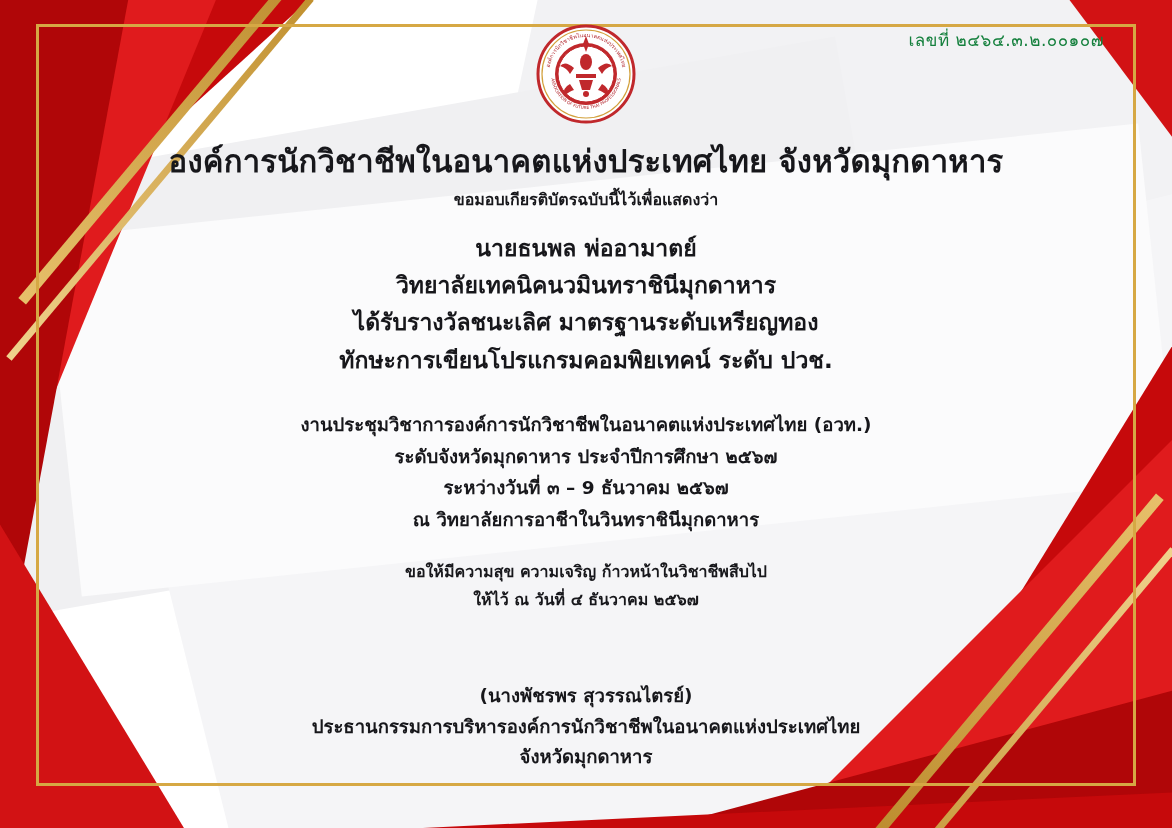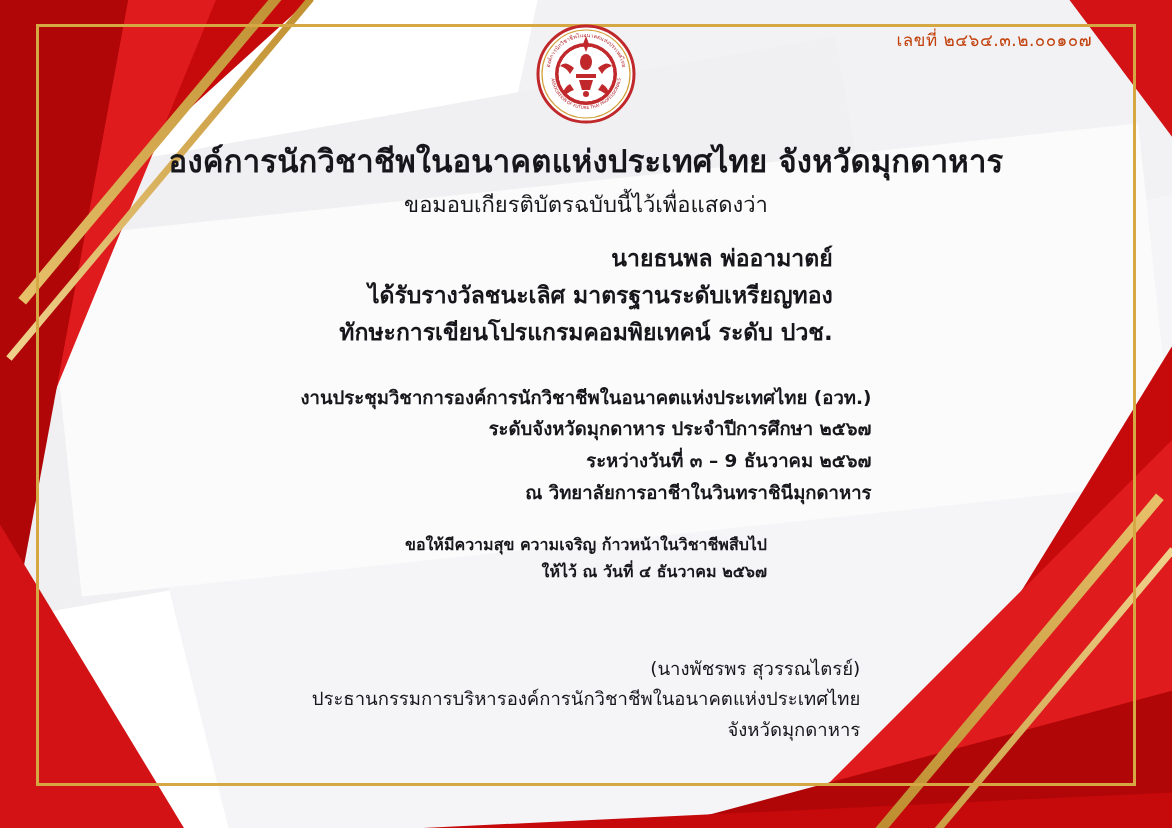--- a/index.html
+++ b/index.html
@@ -201,47 +201,47 @@
     inset: 0;
     display: flex;
     flex-direction: column;
     align-items: center;
     text-align: center;
     color: #17171b;
   }
 
   .doc-number {
     position: absolute;
-    right: 80px;
+    right: 68px;
     top: 26px;
     font-size: 17px;
     letter-spacing: .5px;
-    color: #c2410c;
+    color: #15803d;
     white-space: nowrap;
     margin-left: 40px;
   }
 
   .seal {
     margin-top: 24px;
     width: 100px;
     height: 100px;
   }
 
   .org-title {
     margin-top: 18px;
     font-size: 31px;
     font-weight: bold;
     letter-spacing: .2px;
     line-height: 1.25;
     text-align: center;
   }
   .subtitle {
     margin-top: 6px;
-    font-size: 22px;
-    font-weight: normal;
+    font-size: 16px;
+    font-weight: bold;
   }
 
   .recipient-block {
     margin-top: 18px;
     font-size: 23px;
     font-weight: bold;
     line-height: 1.62;
   }
 
   .event-block {
@@ -254,27 +254,26 @@
   .wish-block {
     margin-top: 22px;
     font-size: 16px;
     font-weight: bold;
     line-height: 1.72;
   }
 
   .signature-block {
     margin-top: 68px;
     font-size: 18.5px;
-    font-weight: normal;
+    font-weight: bold;
     line-height: 1.66;
   }
 
   .line {
     display: block;
-    text-align: right;
   }
 </style>
 </head>
 <body>
 
 <div class="certificate">
 
   <div class="bg-layer">
     <div class="grey-band-3"></div>
     <div class="grey-band-1"></div>
@@ -330,20 +329,21 @@
           <textPath href="#sealBot" startOffset="50%" text-anchor="middle">ASSOCIATION OF FUTURE THAI PROFESSIONALS</textPath>
         </text>
       </svg>
     </div>
 
     <div class="org-title">องค์การนักวิชาชีพในอนาคตแห่งประเทศไทย จังหวัดมุกดาหาร</div>
     <div class="subtitle">ขอมอบเกียรติบัตรฉบับนี้ไว้เพื่อแสดงว่า</div>
 
     <div class="recipient-block">
       <span class="line">นายธนพล พ่ออามาตย์</span>
+      <span class="line">วิทยาลัยเทคนิคนวมินทราชินีมุกดาหาร</span>
       <span class="line">ได้รับรางวัลชนะเลิศ มาตรฐานระดับเหรียญทอง</span>
       <span class="line">ทักษะการเขียนโปรแกรมคอมพิยเทคน์ ระดับ ปวช.</span>
     </div>
 
     <div class="event-block">
       <span class="line">งานประชุมวิชาการองค์การนักวิชาชีพในอนาคตแห่งประเทศไทย (อวท.)</span>
       <span class="line">ระดับจังหวัดมุกดาหาร ประจำปีการศึกษา ๒๕๖๗</span>
       <span class="line">ระหว่างวันที่ ๓ – 9 ธันวาคม ๒๕๖๗</span>
       <span class="line">ณ วิทยาลัยการอาชีาในวินทราชินีมุกดาหาร</span>
     </div>

